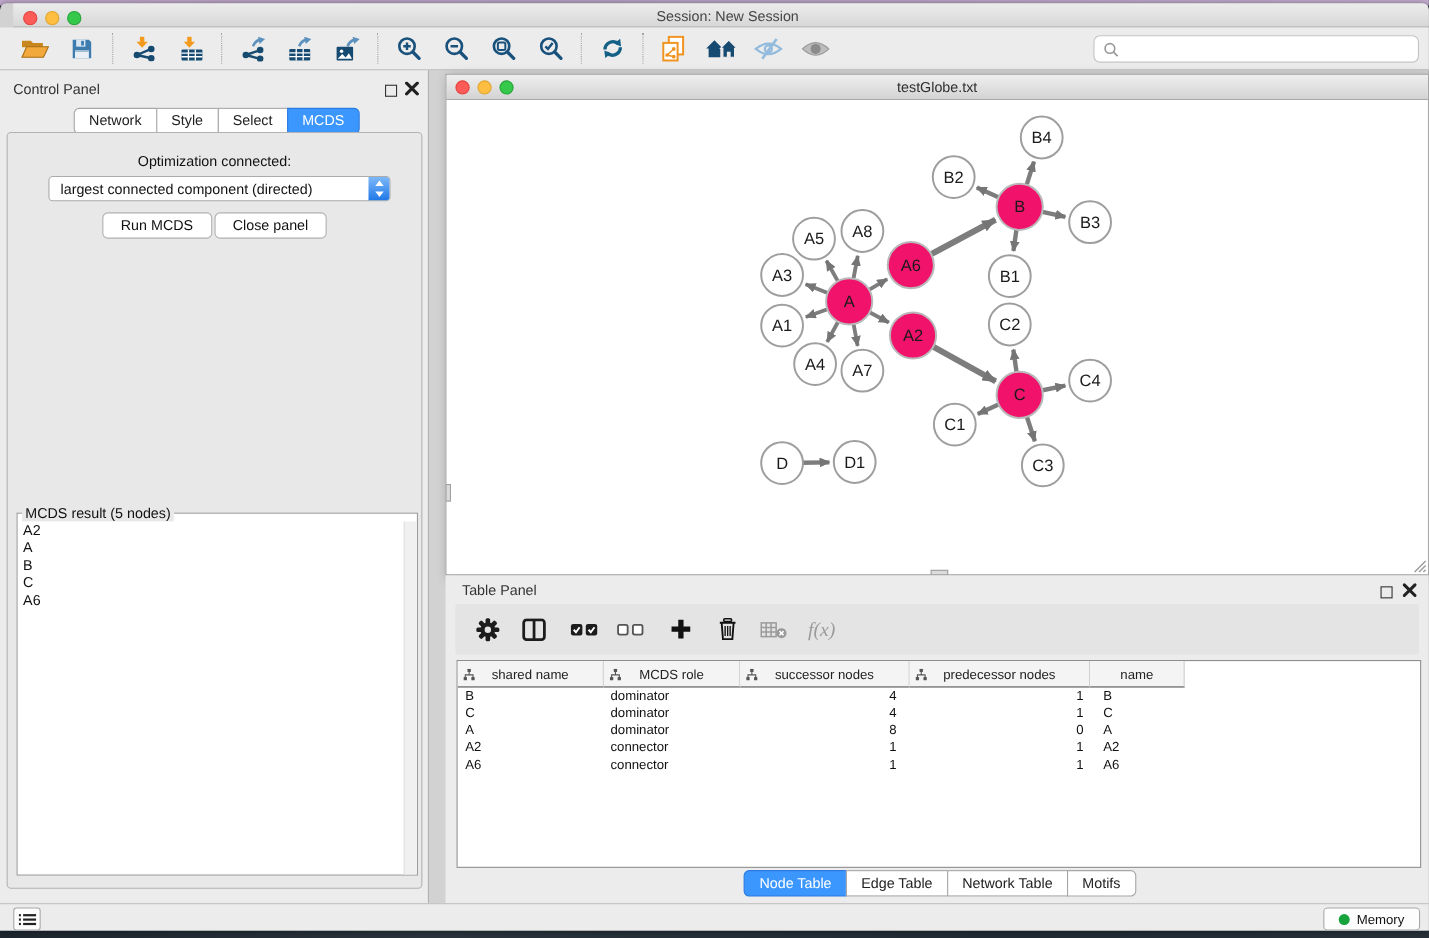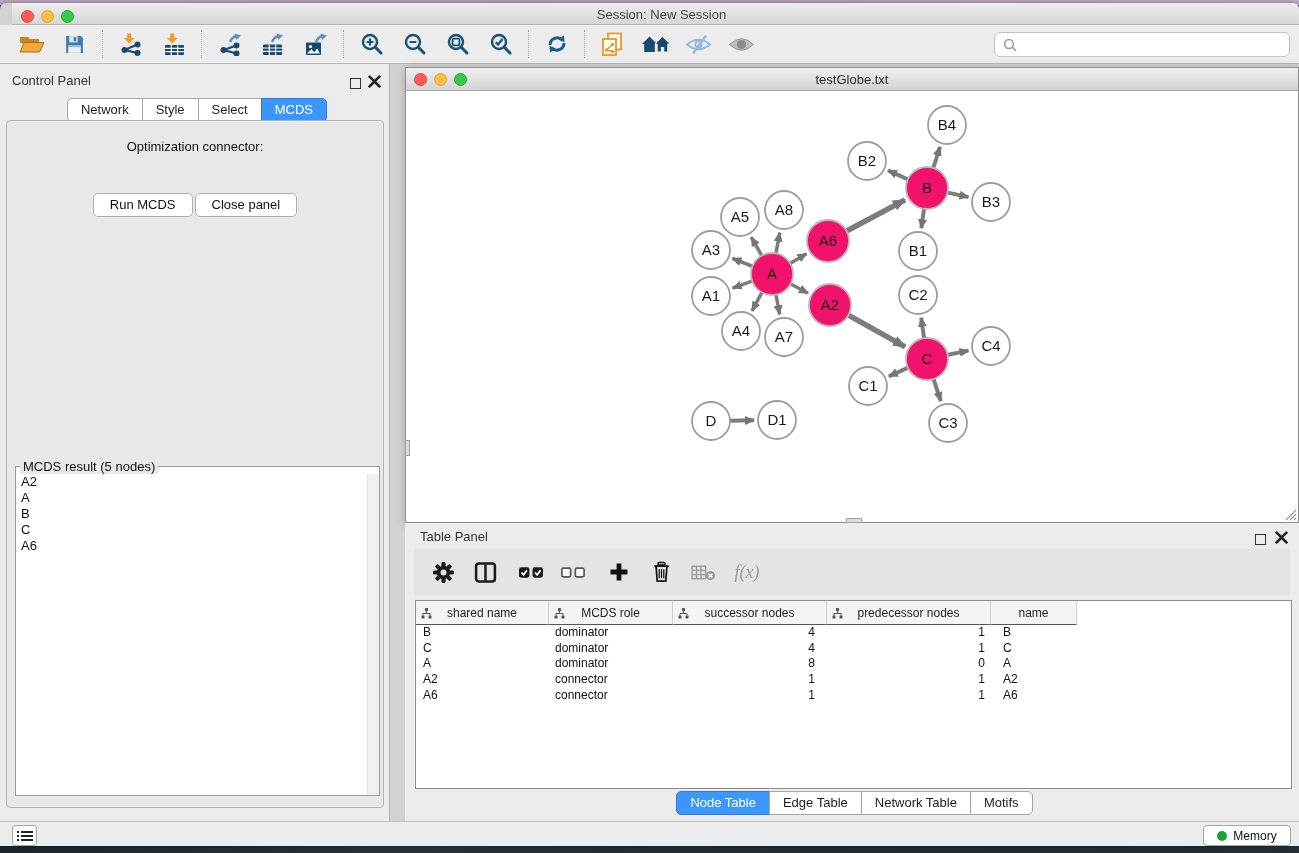--- a/index.html
+++ b/index.html
@@ -256,21 +256,30 @@
           </svg>
         </span>
       </div>
       <div class="seg-row cp-tabs" id="cp-tabs">
           <div class="seg">Network</div>
           <div class="seg">Style</div>
           <div class="seg">Select</div>
           <div class="seg seg-active">MCDS</div>
         </div>
       <div class="cp-box">
-        <div class="opt-label">Optimization connector:</div>
+        <div class="opt-label">Optimization connected:</div>
+        <div class="dropdown">
+          <span class="dropdown-value">largest connected component (directed)</span>
+          <span class="stepper">
+            <svg width="10" height="17" viewBox="0 0 10 17">
+              <path d="M5 1 L8.8 6 H1.2 z" fill="#fff"></path>
+              <path d="M5 16 L1.2 11 h7.6 z" fill="#fff"></path>
+            </svg>
+          </span>
+        </div>
         <div class="btn-row">
           <button class="mac-btn">Run MCDS</button>
           <button class="mac-btn">Close panel</button>
         </div>
         <fieldset class="result">
           <legend>MCDS result (5 nodes)</legend>
           <div style="position:relative; width:100%; height:100%;">
             <div class="result-list" id="result-list">
                 <div class="result-item">A2</div>
                 <div class="result-item">A</div>

